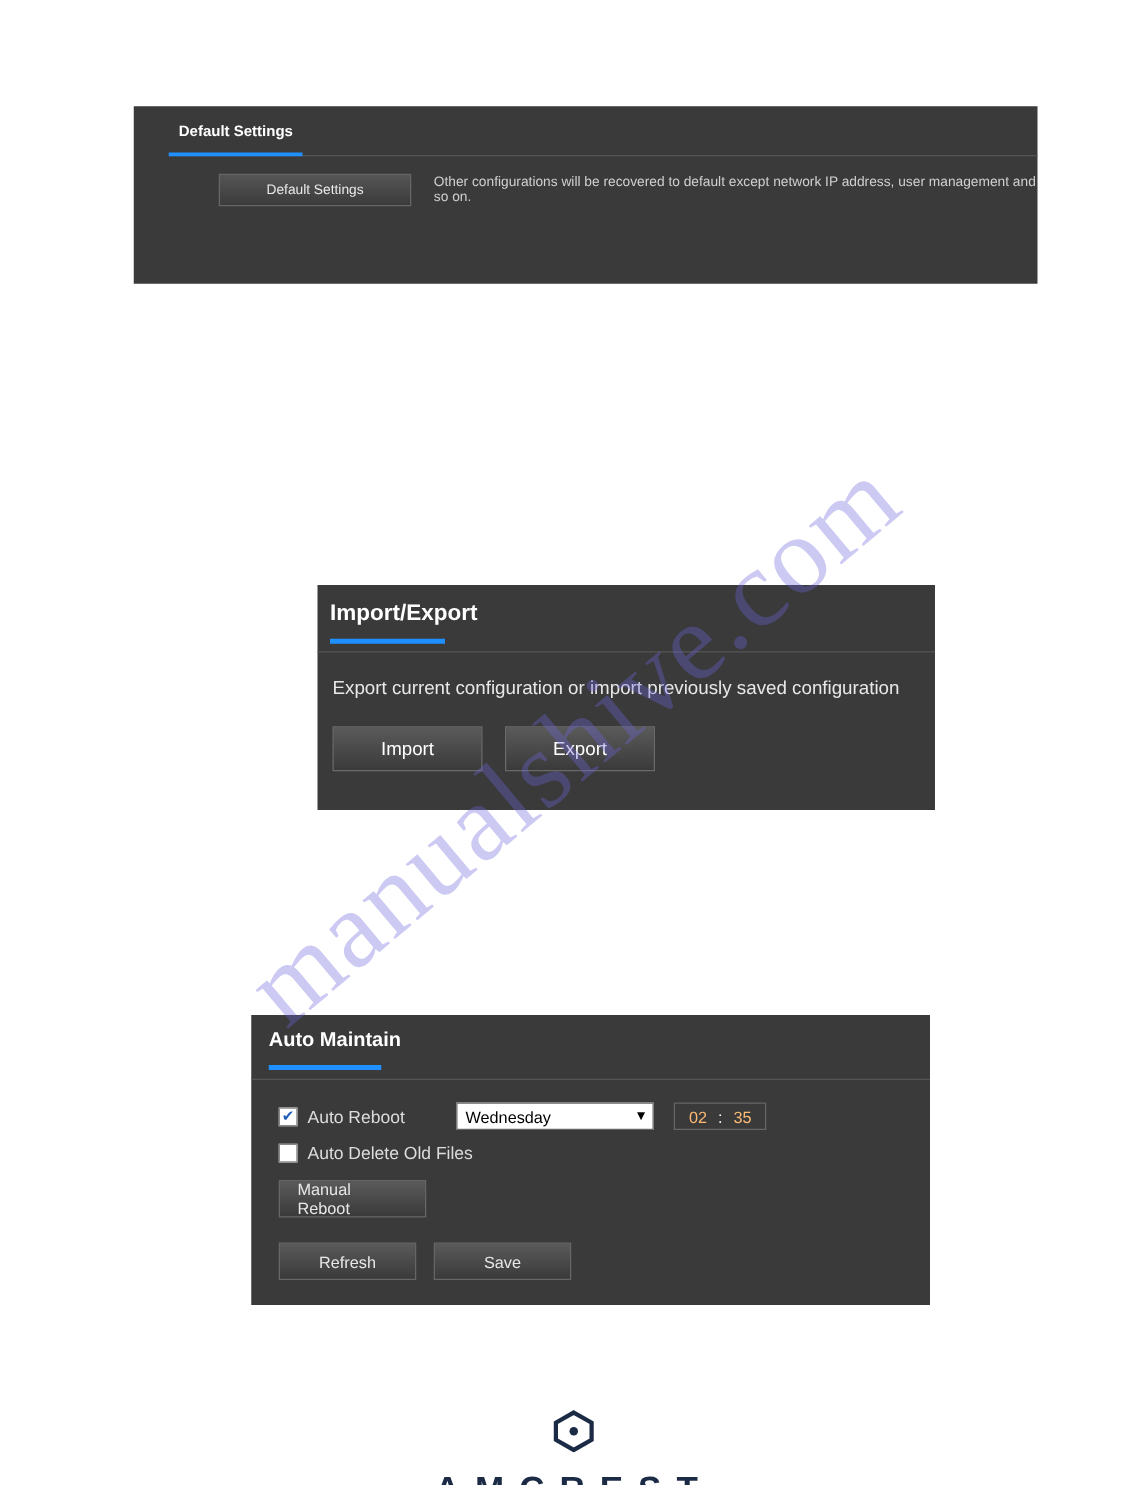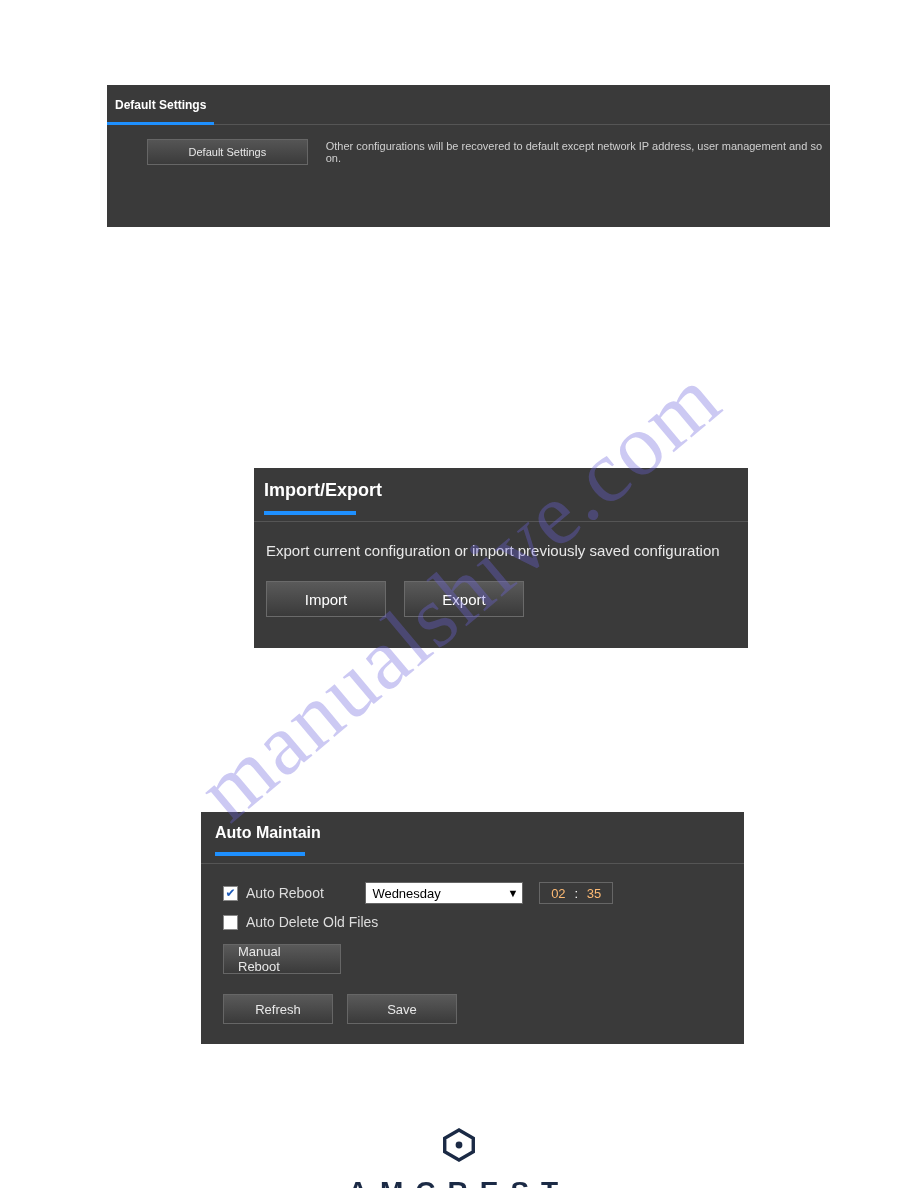--- a/index.html
+++ b/index.html
@@ -28,20 +28,21 @@
   }
 
   
   .panel1 {
     position: absolute;
     left: 107px; top: 85px;
     width: 723px; height: 142px;
     background: #3a3a3a;
     color: #fff;
     font-size: 11px;
+    padding-left: 28px;
   }
   .panel1 .tabstrip {
     height: 40px;
     border-bottom: 1px solid #555;
     display: flex;
     align-items: center;
   }
   .panel1 .tab {
     padding: 0 8px;
     height: 40px;

